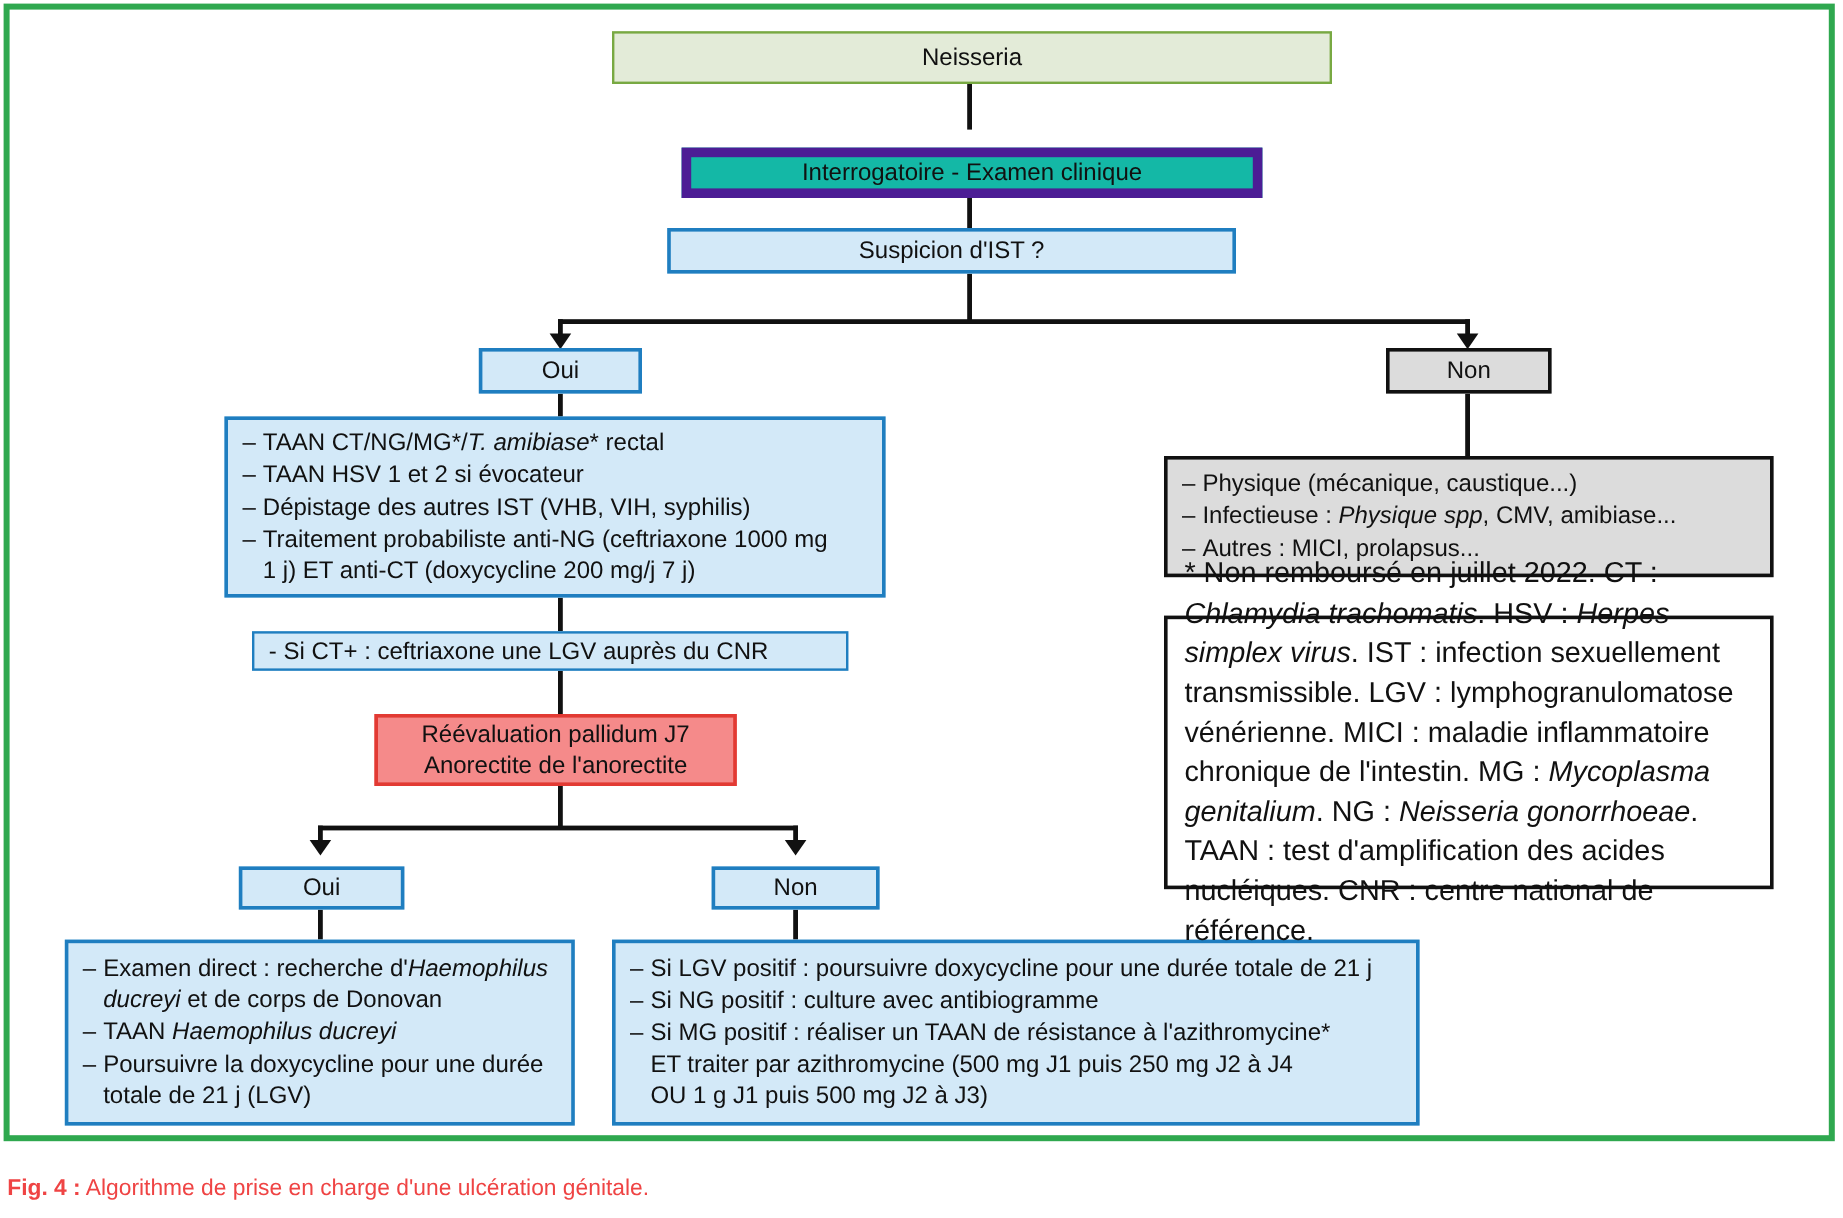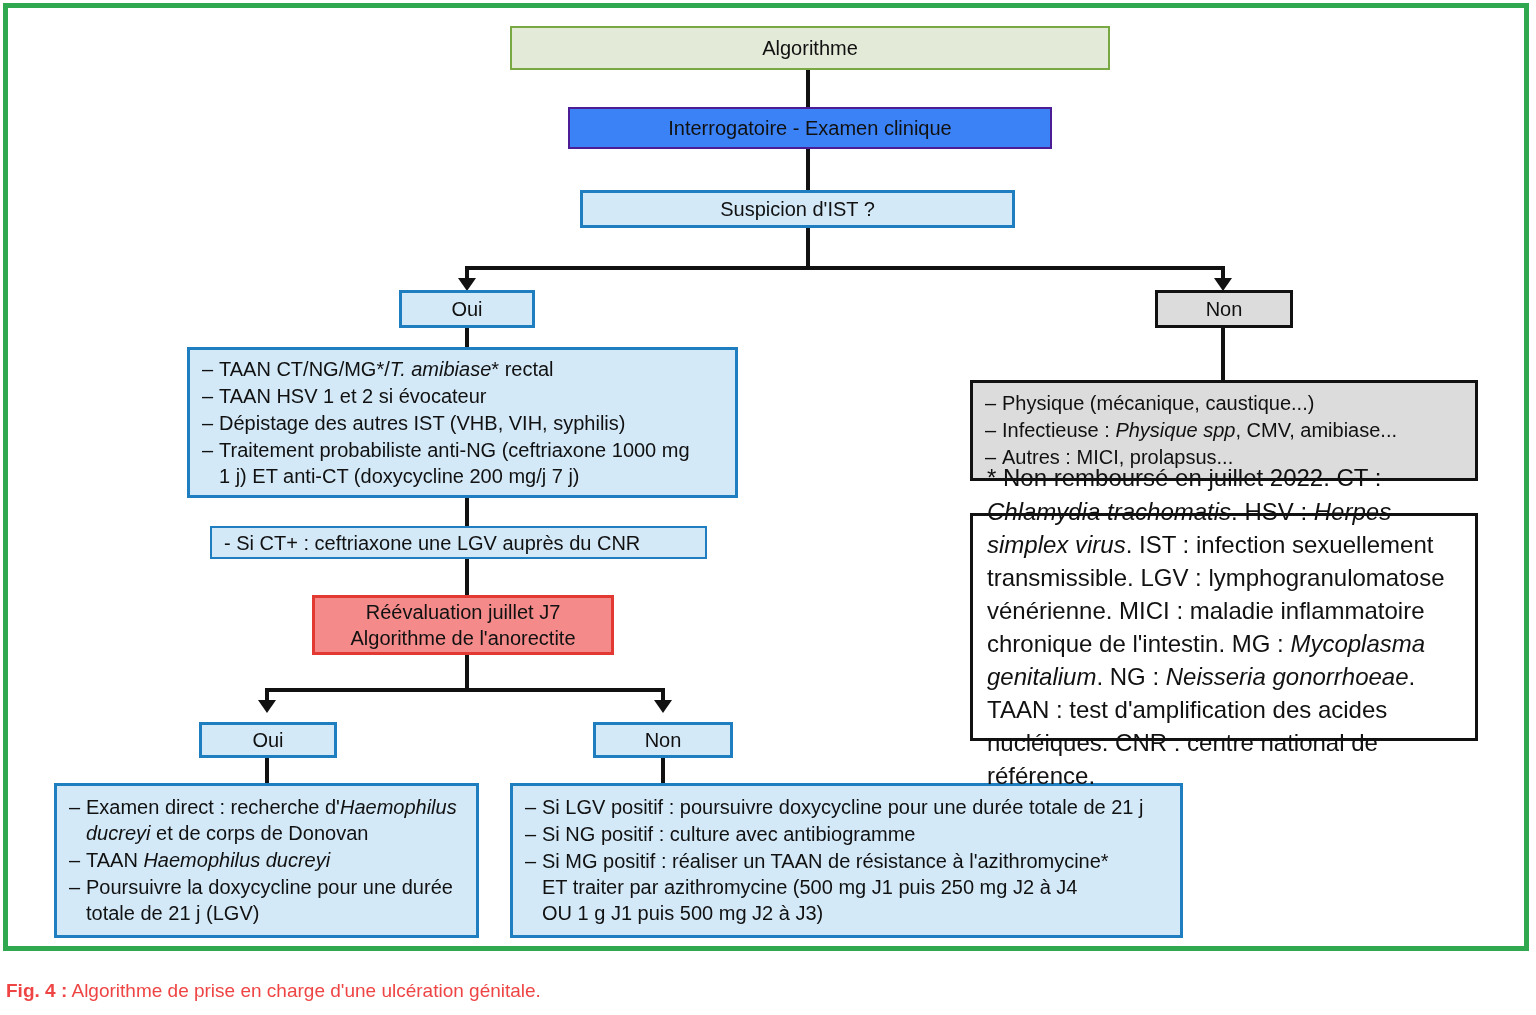--- a/index.html
+++ b/index.html
@@ -52,21 +52,21 @@
   .node.left {
     justify-content: flex-start;
     text-align: left;
   }
   .node .inner {
     width: 100%;
   }
 
   
   .green  { background: #e3ebd8; border: 2px solid #78a942; }
-  .orange { background: #3b82f6; border: 2px solid #4c1d95; }
+  .orange { background: #14b8a6; border: 8px solid #4c1d95; margin-top: 16px; }
   .blue   { background: #d3e9f8; border: 3px solid #1f7ec0; }
   .blue2  { background: #d3e9f8; border: 2px solid #1f7ec0; }
   .red    { background: #f58a8a; border: 3px solid #e23a33; }
   .gray   { background: #dcdcdc; border: 3px solid #111111; }
   .white  { background: #ffffff; border: 3px solid #111111; }
 
   
   .blist {
     margin: 0;
     padding: 0;
@@ -141,28 +141,28 @@
     <div class="arrow" style="left:258px; top:700px;"></div>
     <div class="vline" style="left:661px; top:688px; height:15px;"></div>
     <div class="arrow" style="left:654px; top:700px;"></div>
 
     <div class="vline" style="left:265px; top:758px; height:25px;"></div>
     <div class="vline" style="left:661px; top:758px; height:25px;"></div>
 
     <div class="vline" style="left:1221px; top:328px; height:52px;"></div>
 
     <div class="node center green" style="left:510px; top:26px; width:600px; height:44px;">
-      <div class="inner">Algorithme</div>
+      <div class="inner">Neisseria</div>
     </div>
 
     <div class="node center orange" style="left:568px; top:107px; width:484px; height:42px;">
       <div class="inner">Interrogatoire - Examen clinique</div>
     </div>
 
-    <div class="node center blue" style="left:580px; top:190px; width:435px; height:38px;">
+    <div class="node center blue" style="left:556px; top:190px; width:474px; height:38px;">
       <div class="inner">Suspicion d'IST ?</div>
     </div>
 
     <div class="node center blue" style="left:399px; top:290px; width:136px; height:38px;">
       <div class="inner">Oui</div>
     </div>
 
     <div class="node center gray" style="left:1155px; top:290px; width:138px; height:38px;">
       <div class="inner">Non</div>
     </div>
@@ -176,22 +176,22 @@
 1 j) ET anti-CT (doxycycline 200 mg/j 7 j)</li>
         </ul>
     </div>
 
     <div class="node left blue2" style="left:210px; top:526px; width:497px; height:33px; padding:0 12px;">
       <div class="inner">- Si CT+ : ceftriaxone une LGV auprès du CNR</div>
     </div>
 
     <div class="node center red" style="left:312px; top:595px; width:302px; height:60px;">
       <div class="inner">
-        <div>Réévaluation juillet J7</div>
-        <div>Algorithme de l'anorectite</div>
+        <div>Réévaluation pallidum J7</div>
+        <div>Anorectite de l'anorectite</div>
       </div>
     </div>
 
     <div class="node center blue" style="left:199px; top:722px; width:138px; height:36px;">
       <div class="inner">Oui</div>
     </div>
 
     <div class="node center blue" style="left:593px; top:722px; width:140px; height:36px;">
       <div class="inner">Non</div>
     </div>

